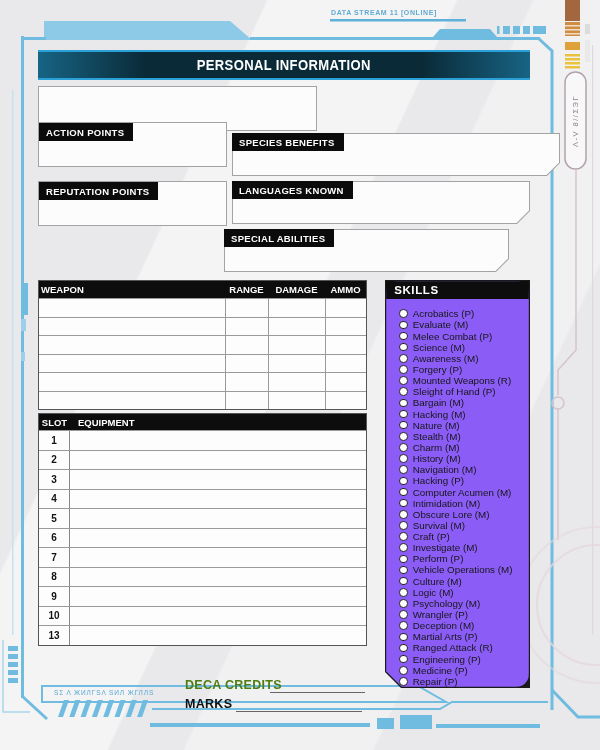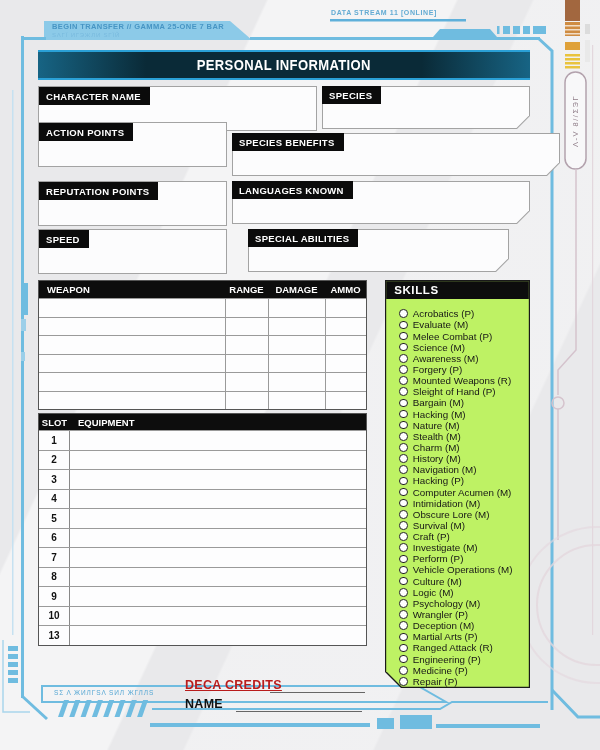--- a/index.html
+++ b/index.html
@@ -36,46 +36,46 @@
   .cutwrap .inner { position:absolute; inset:1px; background:#fcfcfd;
     clip-path:polygon(0 0,100% 0,100% calc(100% - 12.5px),calc(100% - 12.5px) 100%,0 100%); }
   .flabel { position:absolute; top:0; left:0; background:#0b0b0b; color:#fff; font-weight:bold;
     font-size:9.5px; letter-spacing:.3px; padding:3.5px 9px 3.5px 7px; white-space:nowrap; z-index:3; }
   .fill-area { position:absolute; inset:0; z-index:2; }
 
   
   .weapon-table { left:38px; top:280px; width:327px; border:1px solid #555; background:#fdfdfe; }
   .whead { display:grid; grid-template-columns:186px 43px 57px 1fr; height:17px; background:#0d0d0d;
     color:#fff; font-size:9.5px; font-weight:bold; align-items:center; }
-  .whead .h0 { padding-left:8px; } .whead .hc { text-align:center; }
+  .whead .h0 { padding-left:2px; } .whead .hc { text-align:center; }
   .wrow { display:grid; grid-template-columns:186px 43px 57px 1fr; height:17.5px; border-top:1px solid #9a9a9a; }
   .wcell { border-left:1px solid #9a9a9a; } .wcell.c0 { border-left:none; }
 
   
   .equip-table { left:38px; top:413px; width:327px; border:1px solid #555; background:#fdfdfe; }
   .ehead { display:grid; grid-template-columns:31px 1fr; height:16px; background:#0d0d0d;
     color:#fff; font-size:9.5px; font-weight:bold; align-items:center; }
   .ehead .e0 { text-align:center; } .ehead .e1 { padding-left:8px; }
   .erow { display:grid; grid-template-columns:31px 1fr; height:18.5px; border-top:1px solid #9a9a9a; }
   .eslot { display:flex; align-items:center; justify-content:center; font-size:10px; font-weight:bold; color:#111;
     border-right:1px solid #888; }
 
   
   .skills-wrap { position:absolute; left:385px; top:280px; width:145px; height:408px; z-index:2; background:#1a1a1a;
     clip-path:polygon(0 0,100% 0,100% 100%,16px 100%,0 calc(100% - 16px)); }
-  .skills-inner { position:absolute; inset:1.2px; background:#bef264;
-    clip-path:polygon(0 0,100% 0,100% 100%,15.5px 100%,0 calc(100% - 15.5px)); }
+  .skills-inner { position:absolute; inset:1.2px; background:#8b5cf6;
+    clip-path:polygon(0 0,100% 0,100% 100%,15.5px 100%,0 calc(100% - 15.5px));border-radius:13px; }
   .skills-head { height:18px; background:#0d0d0d; color:#fff; display:flex; align-items:center; }
   .skills-head span { font-weight:bold; font-size:11.5px; letter-spacing:.6px; padding-left:8px; }
   .skills-list { padding-top:9px; }
   .skill { display:flex; align-items:center; height:11.15px; padding-left:13px; font-size:9.8px; color:#161616; white-space:nowrap; }
   .skill .dot { width:6.6px; height:6.6px; border:1.3px solid #222; border-radius:50%; margin-right:5px; flex:none; background:#fff; }
 
   
-  .deca-label { left:185px; top:678px; font-size:12.5px; font-weight:bold; color:#b91c1c; letter-spacing:.3px;text-decoration:underline; }
+  .deca-label { left:185px; top:678px; font-size:12.5px; font-weight:bold; color:#4d7c0f; letter-spacing:.3px; }
   .marks-label { left:185px; top:697px; font-size:12.5px; font-weight:bold; color:#111; letter-spacing:.3px; }
   .wline { position:absolute; height:1.3px; background:#666; z-index:2; }
 </style>
 </head>
 <body>
 
 <div id="sheet">
   <div class="streaks"></div>
 
   <svg class="deco-svg" width="600" height="750" viewBox="0 0 600 750">
@@ -140,64 +140,51 @@
 
     <rect x="565" y="72" width="21" height="97" rx="10.5" fill="rgba(255,255,255,.5)" stroke="#b3a2ad" stroke-width="1.5"></rect>
     <path d="M576,169 V350 L558,370 V395" stroke="#d5c3cd" stroke-width="1.5" fill="none"></path>
     <circle cx="558" cy="403" r="6" stroke="#d5c3cd" stroke-width="1.5" fill="none"></circle>
     <path d="M558,409 V540" stroke="#d5c3cd" stroke-width="1.5" fill="none"></path>
     <rect x="592" y="45" width="1.2" height="590" fill="#e3d7dd"></rect>
     <circle cx="597" cy="605" r="60" stroke="#e4d7dd" stroke-width="2" fill="none" opacity=".8"></circle>
     <circle cx="597" cy="605" r="78" stroke="#e4d7dd" stroke-width="2" fill="none" opacity=".6"></circle>
   </svg>
 
-  <div class="abs transfer-text">
-    <div class="transfer-l1">BEGIN TRANSFER // GAMMA 25-ONE 7 BAR</div>
-    <div class="transfer-l2">ЅΛΓЇ ИГЭЖЛИ ЅΓЇЙ</div>
-  </div>
   <div class="abs data-stream">DATA STREAM 11 [ONLINE]</div>
   <div class="abs capsule-text">Λ-V 8//ΣЭГ</div>
   <div class="abs bottom-glyphs">ЅΣ Λ ЖИЛГЅΛ ЅИЛ ЖГЛЛЅ</div>
 
   <div class="abs title-bar">
     <span>PERSONAL INFORMATION</span>
   </div>
 
   <div class="fbox" style="left:38px;top:86px;width:277px;height:43px;">
-    <span class="flabel">CHARACTER NAME</span>
     <div class="fill-area"></div>
-  </div>
-  <div class="cutwrap" style="left:322px;top:86px;width:208px;height:43px;">
-    <div class="inner"></div>
-    <span class="flabel">SPECIES</span>
   </div>
 
   <div class="fbox" style="left:38px;top:122px;width:187px;height:43px;">
     <span class="flabel">ACTION POINTS</span>
     <div class="fill-area"></div>
   </div>
   <div class="cutwrap" style="left:232px;top:133px;width:328px;height:43px;">
     <div class="inner"></div>
     <span class="flabel">SPECIES BENEFITS</span>
   </div>
 
   <div class="fbox" style="left:38px;top:181px;width:187px;height:43px;">
     <span class="flabel">REPUTATION POINTS</span>
     <div class="fill-area"></div>
   </div>
   <div class="cutwrap" style="left:232px;top:181px;width:298px;height:43px;">
     <div class="inner"></div>
     <span class="flabel">LANGUAGES KNOWN</span>
   </div>
 
-  <div class="fbox" style="left:38px;top:229px;width:187px;height:43px;">
-    <span class="flabel">SPEED</span>
-    <div class="fill-area"></div>
-  </div>
-  <div class="cutwrap" style="left:248px;top:229px;width:261px;height:43px;">
+  <div class="cutwrap" style="left:224px;top:229px;width:285px;height:43px;">
     <div class="inner"></div>
     <span class="flabel">SPECIAL ABILITIES</span>
   </div>
 
   <div class="abs weapon-table">
     <div class="whead">
       <div class="h0">WEAPON</div>
       <div class="hc">RANGE</div>
       <div class="hc">DAMAGE</div>
       <div class="hc">AMMO</div>
@@ -436,15 +423,15 @@
           <div class="skill">
             <span class="dot"></span>
             <span>Repair (P)</span>
           </div>
         </div>
     </div>
   </div>
 
   <div class="abs deca-label">DECA CREDITS</div>
   <div class="wline" style="left:270px;top:692px;width:95px;"></div>
-  <div class="abs marks-label">NAME</div>
+  <div class="abs marks-label">MARKS</div>
   <div class="wline" style="left:236px;top:711px;width:126px;"></div>
 </div>
 
 </body></html>

